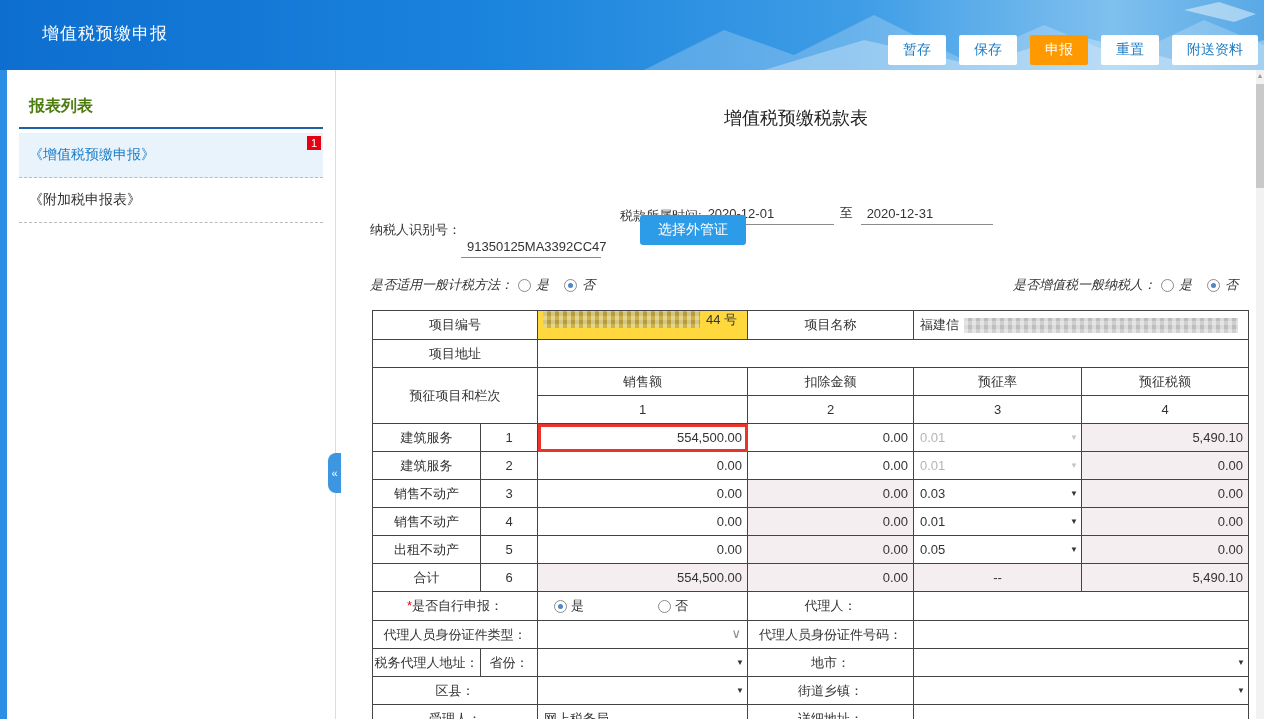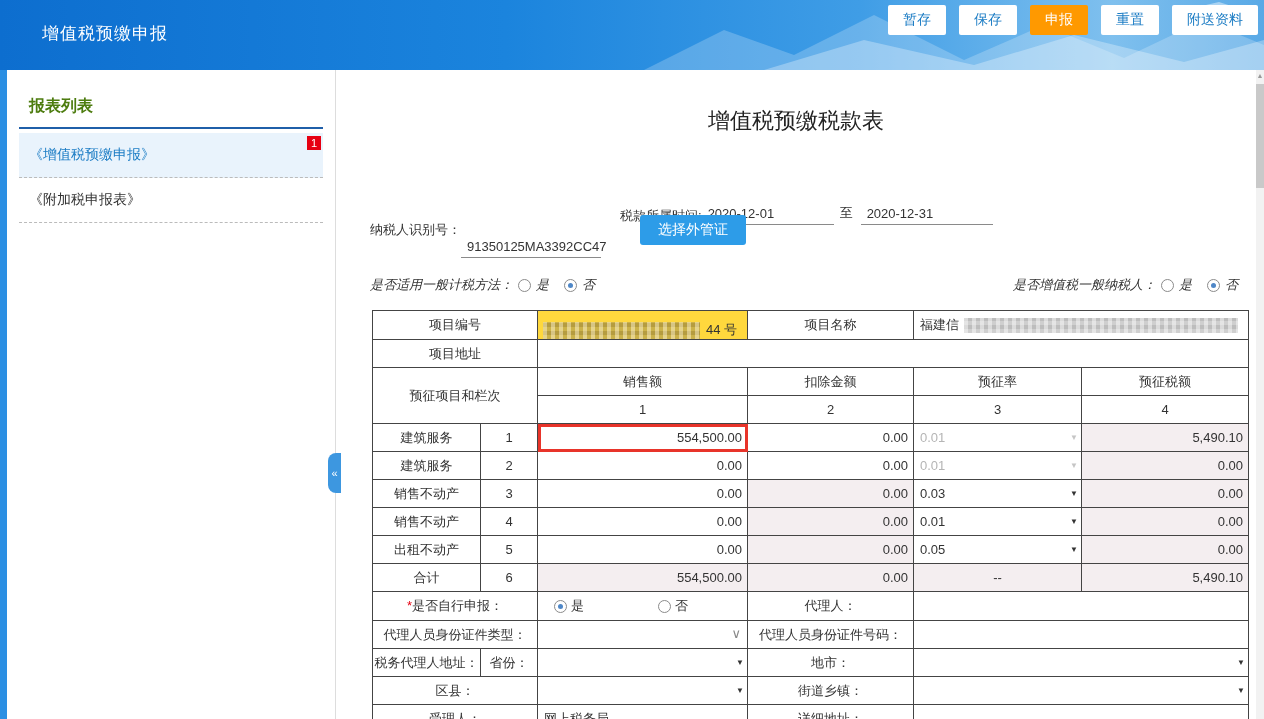--- a/index.html
+++ b/index.html
@@ -4,41 +4,41 @@
 <style>
   * { box-sizing: border-box; margin: 0; padding: 0; }
   html,body { width:1264px; height:719px; overflow:hidden; }
   body { font-family:"Liberation Sans","DejaVu Sans",sans-serif; background:#fff; position:relative; color:#333; }
 
   
   .header { position:absolute; left:0; top:0; width:1264px; height:70px;
     background:linear-gradient(90deg,#0d6ecf 0%,#1b84dd 40%,#3f9de6 68%,#7fc0ee 88%,#59a9e6 100%); overflow:hidden; }
   .header-art { position:absolute; right:0; top:0; height:70px; }
   .header-title { position:absolute; left:14px; top:22px; font-size:17px; color:#fff; letter-spacing:1px;margin-left:28px; }
-  .hbtns { position:absolute; right:6px; top:5px; display:flex; gap:13px; }
+  .hbtns { position:absolute; right:6px; top:35px; display:flex; gap:13px; }
   .hbtn { height:30px; padding:0 15px; background:#fff; color:#1b7cc4; border:none; border-radius:2px;
     font-size:14px; font-family:inherit; cursor:pointer; white-space:nowrap; }
   .hbtn.primary { background:#ff9900; color:#fff; }
 
   
   .left-strip { position:absolute; left:0; top:70px; width:7px; bottom:0; background:#2b8fe3; }
   .sidebar { position:absolute; left:7px; top:70px; width:329px; bottom:0; background:#fff; border-right:1px solid #ddd; }
   .sb-head { margin:4px 12px; padding:22px 8px 10px 10px; font-size:16px; font-weight:bold; color:#4d7c0f;
     border-bottom:2px solid #1f5fa9; }
   .sb-item { margin:0 12px; padding:13px 10px; font-size:14px; color:#333; border-bottom:1px dashed #bbb;
     position:relative; cursor:pointer; }
   .sb-item.active { background:#e9f3fc; color:#1b7cc4; }
   .badge { position:absolute; right:2px; top:3px; min-width:14px; height:14px; line-height:14px; text-align:center;
     background:#e60012; color:#fff; font-size:11px; padding:0 2px; }
   .collapse { position:absolute; left:328px; top:453px; width:13px; height:40px; background:#3d97e0;
     border-radius:8px 0 0 8px; color:#fff; font-size:11px; line-height:40px; text-align:center; cursor:pointer; z-index:5; }
 
   
   .main { position:absolute; left:336px; top:70px; right:8px; bottom:0; background:#fff; overflow:hidden; }
-  .form-title { position:absolute; top:36px; left:0; right:0; text-align:center; font-size:22px; color:#222; }
+  .form-title { position:absolute; top:36px; left:0; right:0; text-align:center; font-size:18px; color:#222; }
 
   .period-row { position:absolute; left:284px; top:100px; display:flex; align-items:flex-end; font-size:13px; }
   .uline { border-bottom:1px solid #8a8a8a; padding:0 6px 3px 6px; min-height:18px;margin-top:36px; }
   .u-date { width:132px; text-align:left; }
   .to-lbl { margin:0 8px 3px 6px; }
 
   .tp-row { position:absolute; left:34px; right:8px; top:144px; height:32px; display:flex;
     justify-content:space-between; align-items:center; font-size:13px; }
   .tp-left, .tp-right { display:flex; align-items:center; }
   .u-id { width:140px; text-align:left; }
@@ -65,21 +65,21 @@
   td.ro { background:#f4eef0; }
   td.rate { position:relative; text-align:left; padding-left:6px; }
   .arr { position:absolute; right:3px; top:9px; font-size:8px; color:#333; }
   td.rate.dis { color:#b5b5b5; }
   td.rate.dis .arr { color:#c6c6c6; }
   td.sel { position:relative; }
   .chev { position:absolute; right:6px; top:5px; color:#888; font-size:13px; }
   td.redbox { outline:3px solid #e8342a; outline-offset:-3px; }
   .star { color:#e60012; }
 
-  .projno { display:flex; align-items:flex-end; height:28px; background:#ffd83d; padding:0 10px 0 5px; gap:6px; }
+  .projno { display:flex; align-items:flex-start; height:28px; background:#ffd83d; padding:0 10px 0 5px; gap:6px; }
   .mosaic { height:15px; background:
       repeating-linear-gradient(90deg, rgba(255,255,255,.45) 0 4px, rgba(0,0,0,0) 4px 8px),
       repeating-linear-gradient(0deg, #cfcfcf 0 4px, #bdbdbd 4px 8px); }
   .mosaic-y { height:17px; flex:1; background:
       repeating-linear-gradient(90deg, rgba(255,255,255,.35) 0 4px, rgba(0,0,0,.06) 4px 8px),
       repeating-linear-gradient(0deg, #d8bd4e 0 4px, #c0a643 4px 8px); }
   .projname { display:flex; align-items:center; height:28px; padding:0 10px 0 6px; gap:5px; }
   .projname .mosaic { flex:1; }
   .m-name { width:112px; }
 

